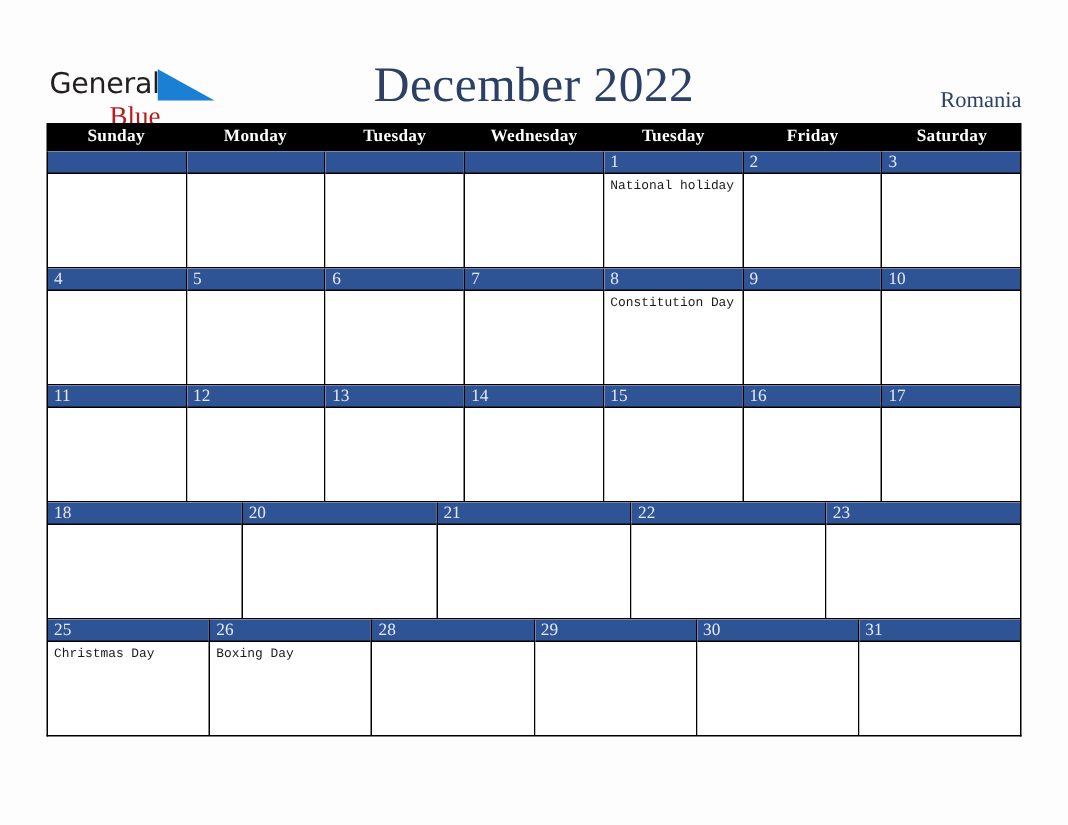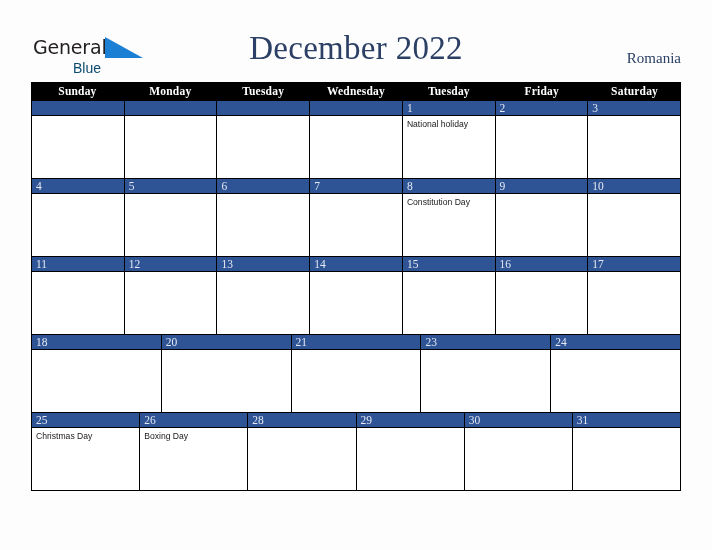--- a/index.html
+++ b/index.html
@@ -17,21 +17,21 @@
     position: relative;
     width: 712px;
     height: 550px;
     box-sizing: border-box;
   }
 
   
   .header {
     position: absolute;
     left: 0;
-    top: 4px;
+    top: 13px;
     width: 712px;
     height: 76px;
   }
   .logo {
     position: absolute;
     left: 33px;
     top: 32px;
     width: 130px;
     height: 46px;
   }
@@ -52,23 +52,23 @@
     width: 0;
     height: 0;
     border-top: 0 solid transparent;
     border-left: 0 solid transparent;
   }
   .logo-tri svg { display: block; }
   .logo-blue {
     position: absolute;
     left: 40px;
     top: 20px;
-    font-family: Liberation Sans, sans-serif;
-    font-size: 14px;
-    color: #0c4a6e;
+    font-family: Liberation Serif, serif;
+    font-size: 18px;
+    color: #b91c1c;
     line-height: 24px;
   }
   .title {
     position: absolute;
     left: 0;
     top: 26px;
     width: 712px;
     text-align: center;
     font-family: "Liberation Serif", serif;
     font-size: 33px;
@@ -141,21 +141,21 @@
     font-size: 11.5px;
     color: #e4e9f2;
     padding-left: 4px;
     line-height: 14px;
     display: block;
   }
   .eventlist {
     padding: 3px 3px 0 4px;
   }
   .event {
-    font-family: Liberation Sans, sans-serif;
+    font-family: Liberation Mono, monospace;
     font-size: 8.6px;
     color: #1a1a1a;
     line-height: 11px;
     white-space: nowrap;
     overflow: hidden;
   }
 </style>
 </head>
 <body>
 
@@ -338,27 +338,27 @@
             <div class="eventlist"></div>
           </div>
           <div class="cell">
             <div class="daybar">
               <span class="daynum">21</span>
             </div>
             <div class="eventlist"></div>
           </div>
           <div class="cell">
             <div class="daybar">
+              <span class="daynum">22</span>
+            </div>
+            <div class="eventlist"></div>
+          </div>
+          <div class="cell">
+            <div class="daybar">
               <span class="daynum">23</span>
-            </div>
-            <div class="eventlist"></div>
-          </div>
-          <div class="cell">
-            <div class="daybar">
-              <span class="daynum">24</span>
             </div>
             <div class="eventlist"></div>
           </div>
         </div>
         <div class="week">
           <div class="cell">
             <div class="daybar">
               <span class="daynum">25</span>
             </div>
             <div class="eventlist">

